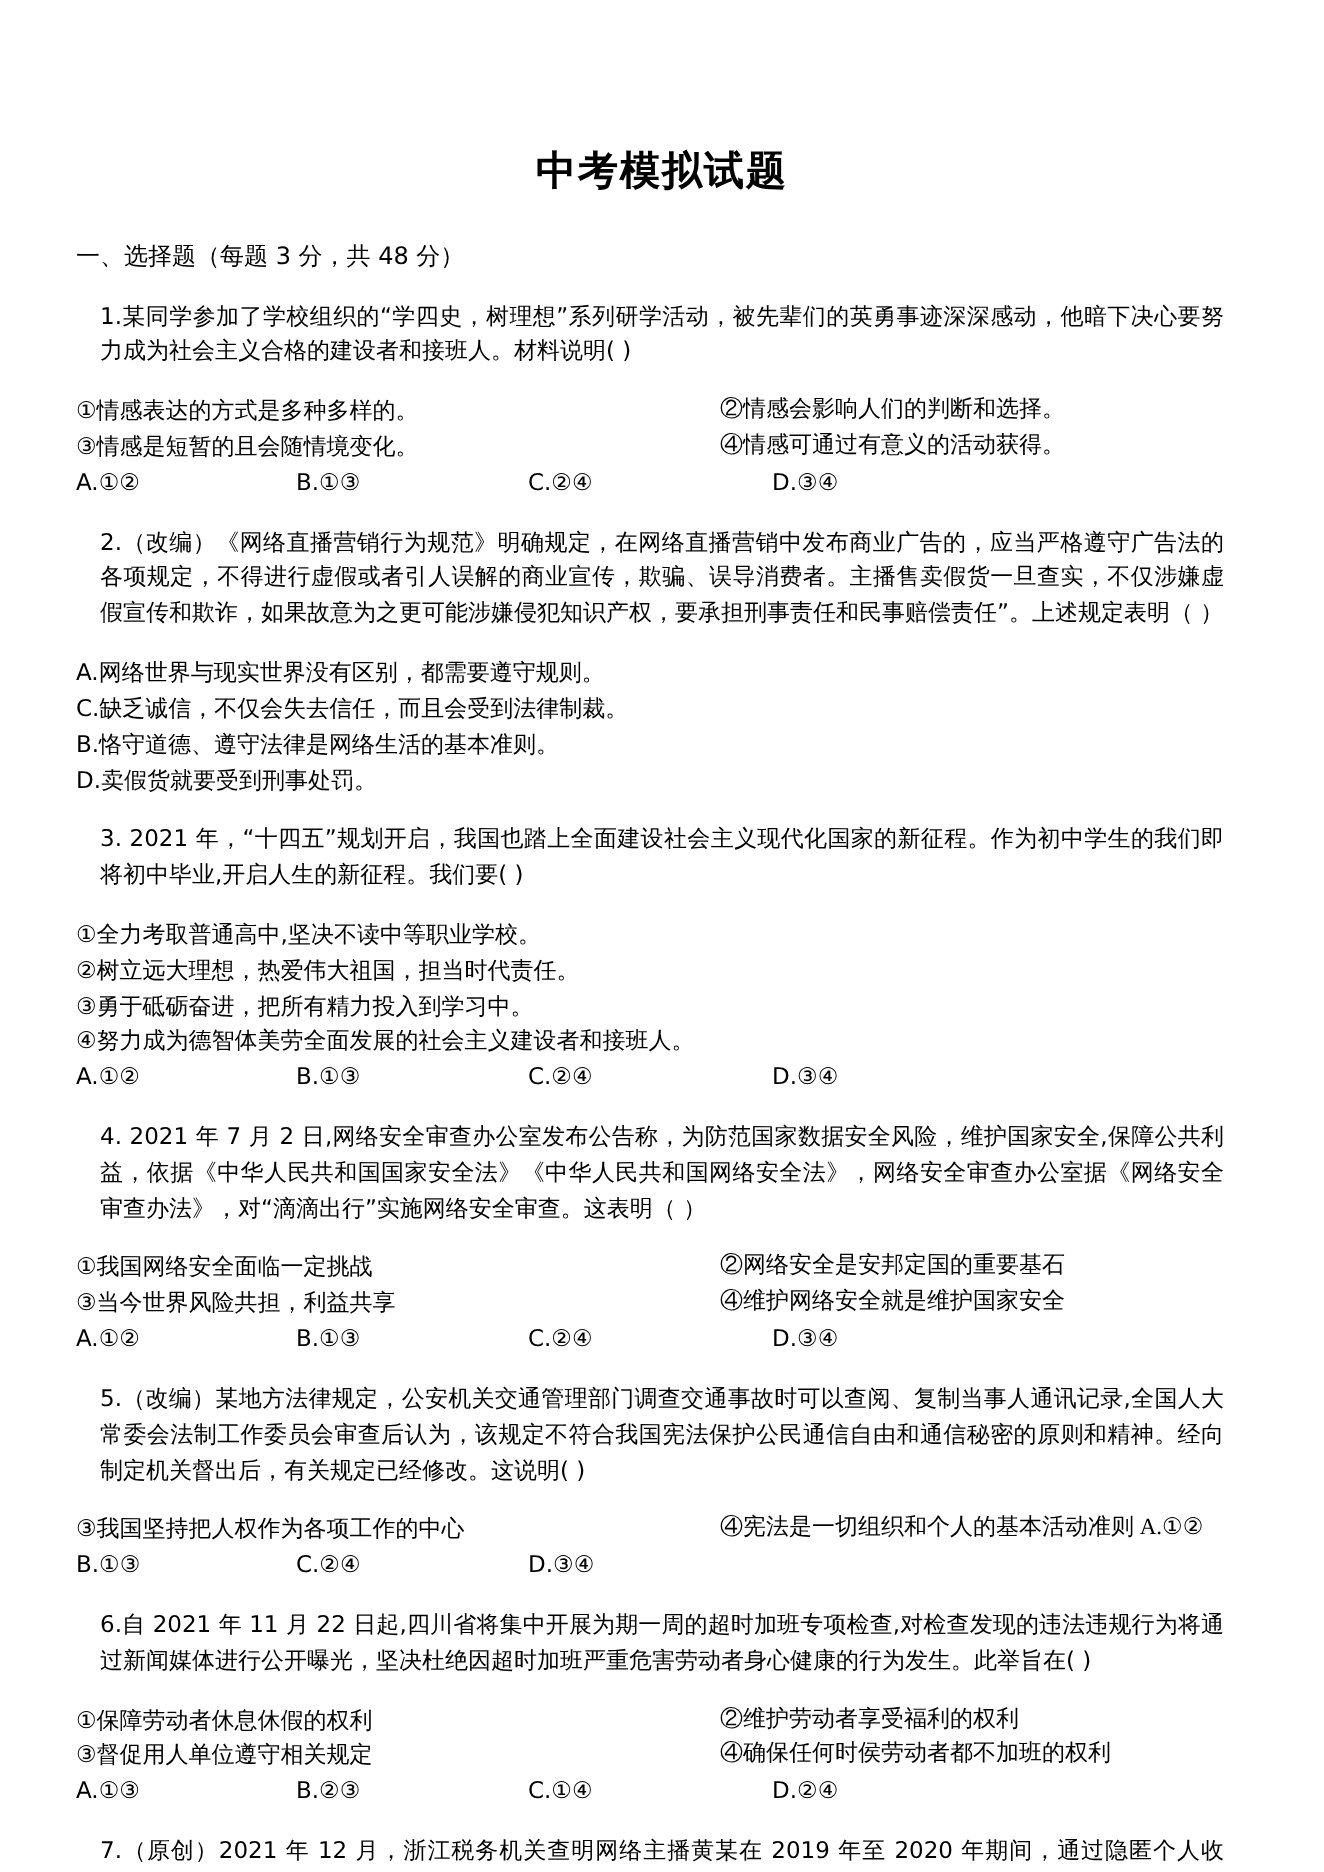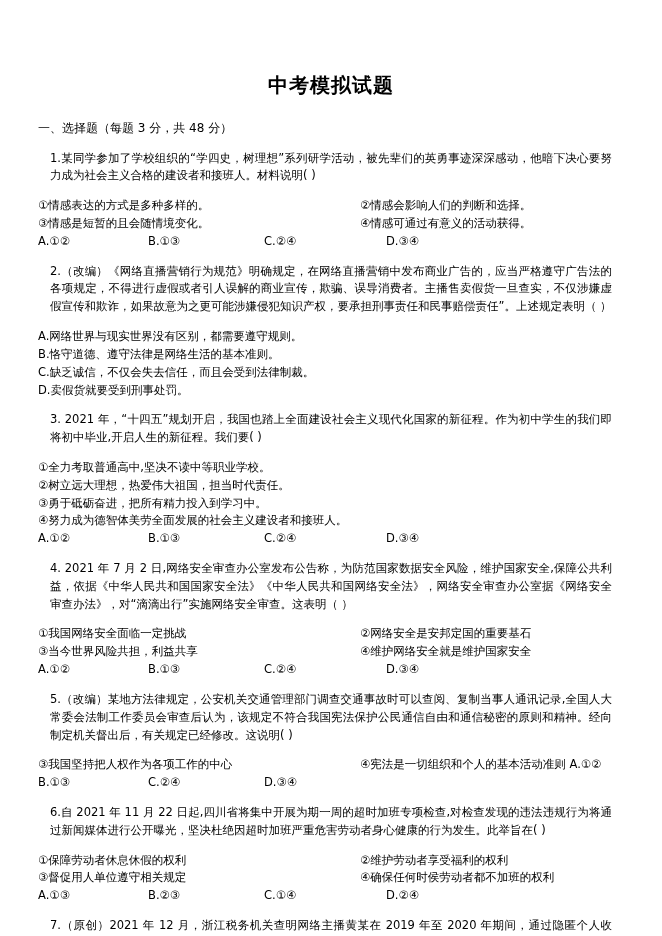--- a/index.html
+++ b/index.html
@@ -55,21 +55,21 @@
   }
   .opt-a { width: 66px; }
   .opt-b { width: 72px; }
   .opt-c { width: 78px; }
   .opt-d { width: 70px; }
   .two-col {
     display: flex;
     width: 100%;
   }
   .two-col .c1 { width: 322px; }
-  .two-col .c2 { flex: 1; }
+  .two-col .c2 { flex: 1; font-family: Liberation Serif, serif; }
   .choice-list p {
     margin: 0;
   }
 </style>
 </head>
 <body>
 
 <div class="page">
 
   <h1 class="doc-title">中考模拟试题</h1>
@@ -91,22 +91,22 @@
       <span class="opt opt-b">B.①③</span>
       <span class="opt opt-c">C.②④</span>
       <span class="opt opt-d">D.③④</span>
     </div>
   </div>
 
   <div class="q">
     <p class="stem">2.（改编）《网络直播营销行为规范》明确规定，在网络直播营销中发布商业广告的，应当严格遵守广告法的各项规定，不得进行虚假或者引人误解的商业宣传，欺骗、误导消费者。主播售卖假货一旦查实，不仅涉嫌虚假宣传和欺诈，如果故意为之更可能涉嫌侵犯知识产权，要承担刑事责任和民事赔偿责任”。上述规定表明（      ）</p>
     <div class="choice-list">
       <p>A.网络世界与现实世界没有区别，都需要遵守规则。</p>
+      <p>C.缺乏诚信，不仅会失去信任，而且会受到法律制裁。</p>
       <p>B.恪守道德、遵守法律是网络生活的基本准则。</p>
-      <p>C.缺乏诚信，不仅会失去信任，而且会受到法律制裁。</p>
       <p>D.卖假货就要受到刑事处罚。</p>
     </div>
   </div>
 
   <div class="q">
     <p class="stem">3. 2021 年，“十四五”规划开启，我国也踏上全面建设社会主义现代化国家的新征程。作为初中学生的我们即将初中毕业,开启人生的新征程。我们要(      )</p>
     <div class="choice-list">
       <p>①全力考取普通高中,坚决不读中等职业学校。</p>
       <p>②树立远大理想，热爱伟大祖国，担当时代责任。</p>
       <p>③勇于砥砺奋进，把所有精力投入到学习中。</p>

